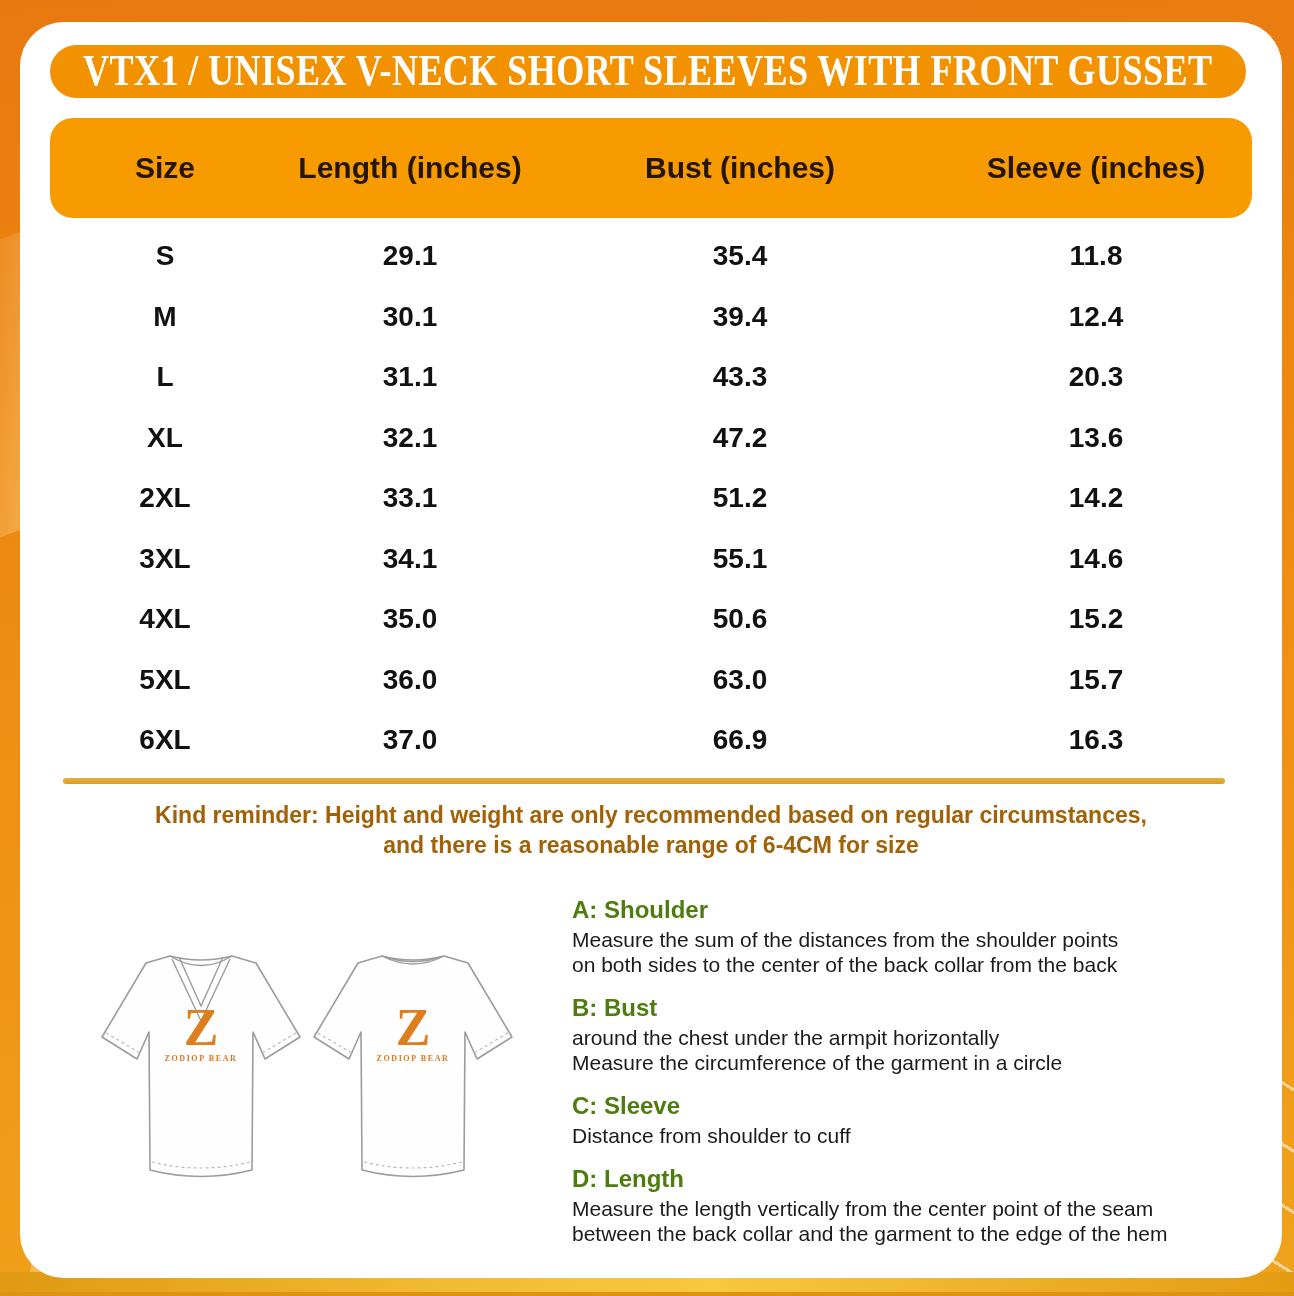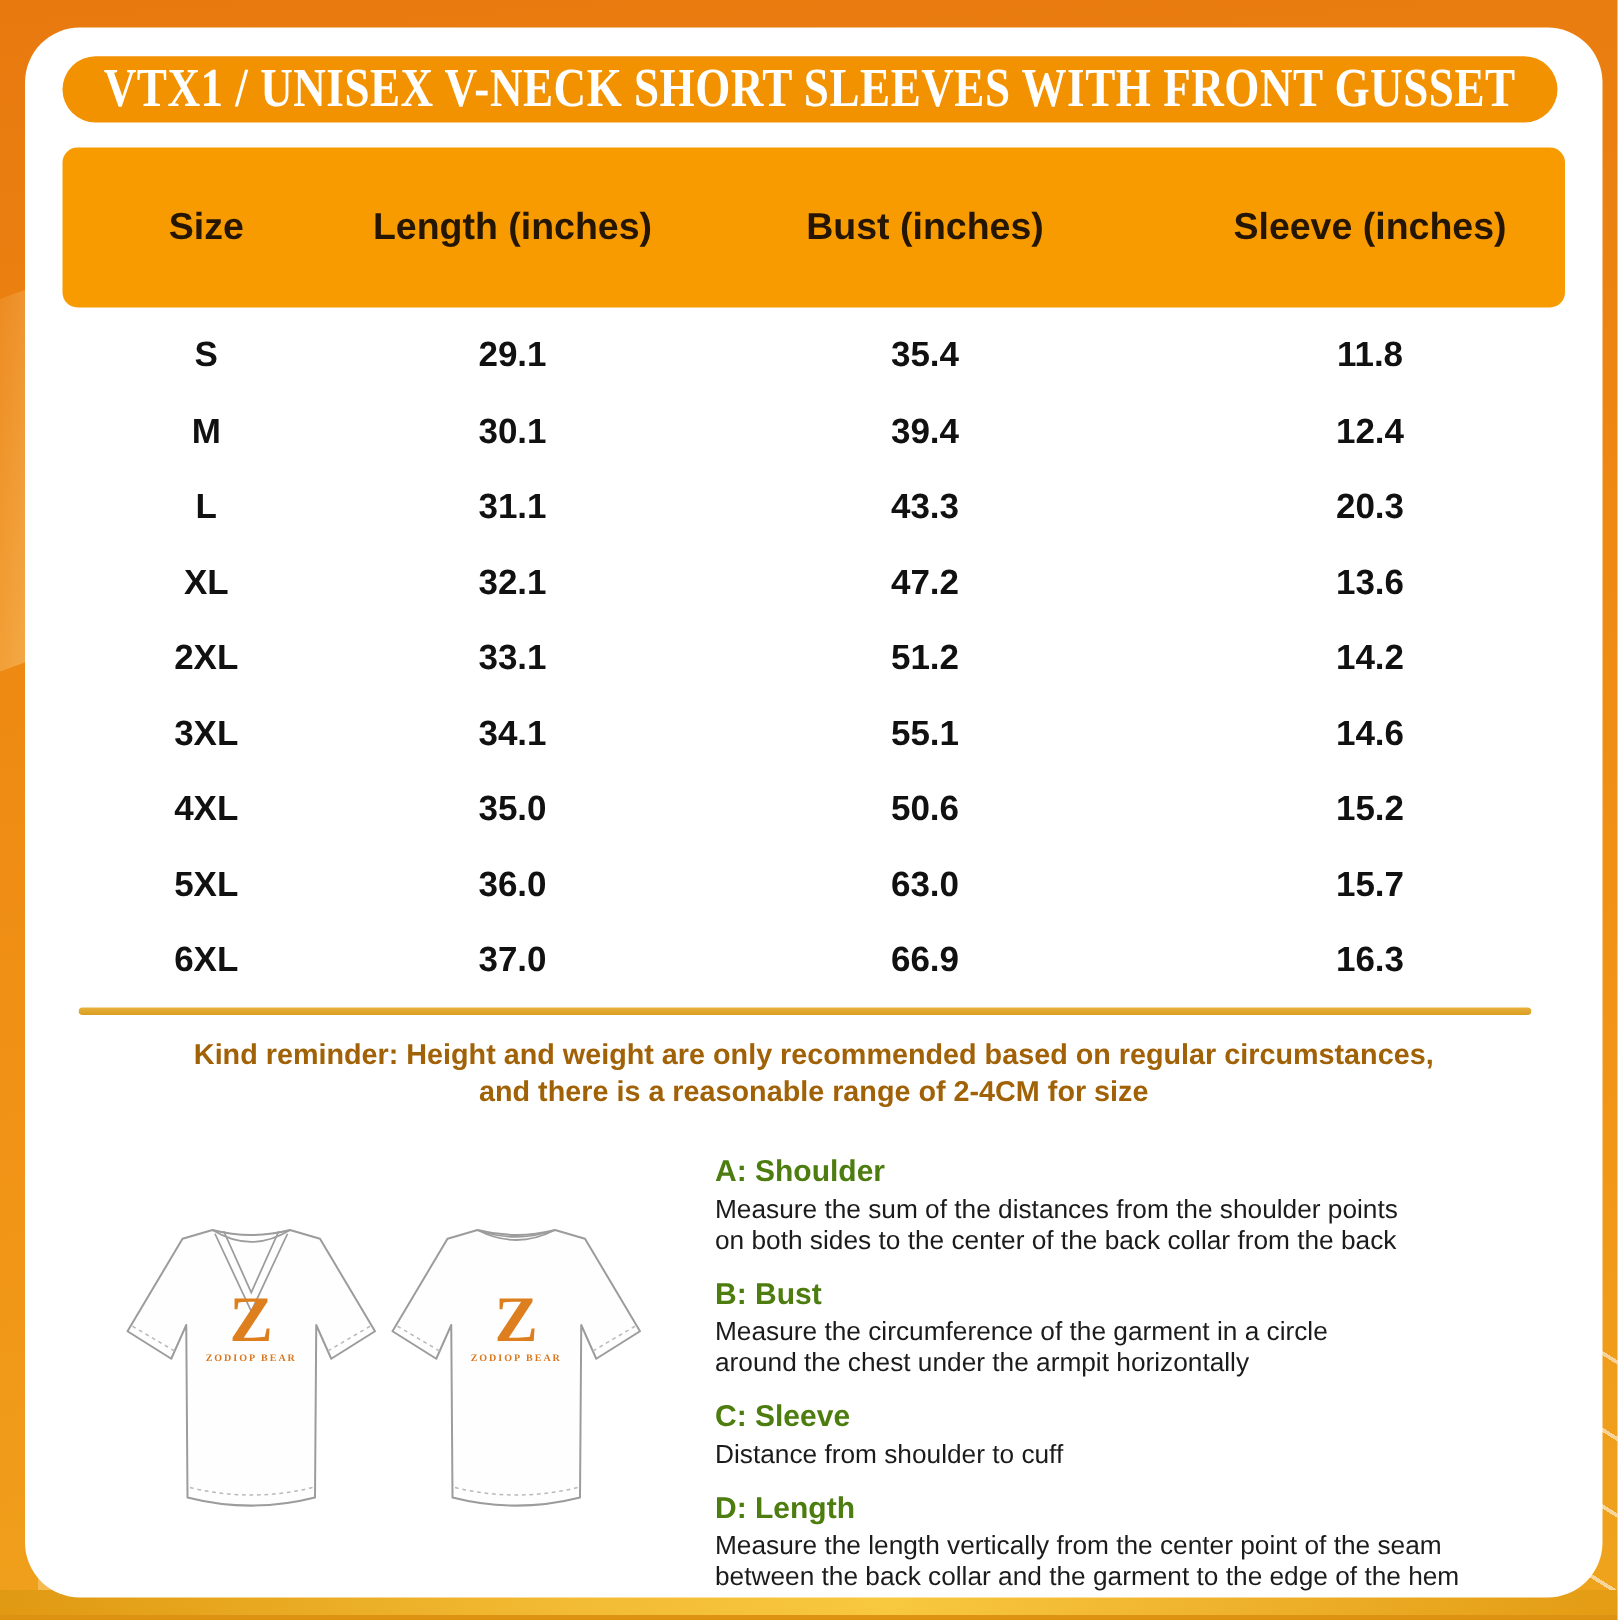--- a/index.html
+++ b/index.html
@@ -32,21 +32,21 @@
   }
   .title-bar span {
     display:inline-block; transform:scaleX(0.82); white-space:nowrap;
     font-family:"Liberation Serif", serif; font-weight:700; font-size:44px;
     color:#ffffff; letter-spacing:0.5px;
   }
 
   .grid4 { display:grid; grid-template-columns:230px 260px 400px 1fr; }
 
   .table-header {
-    margin:20px 30px 0 30px; height:128px; border-radius:12px;
+    margin:20px 30px 0 30px; height:100px; border-radius:23px;
     background:#f79b00; align-items:center;
   }
   .table-header .hcell {
     text-align:center; font-weight:700; font-size:30px; color:#241603;
   }
 
   .table-body { margin:8px 30px 0 30px; }
   .trow { height:60.5px; align-items:center; }
   .tcell { text-align:center; font-weight:700; font-size:28px; color:#111111; }
 
@@ -147,21 +147,21 @@
         <div class="tcell">37.0</div>
         <div class="tcell">66.9</div>
         <div class="tcell">16.3</div>
       </div>
     </div>
 
     <div class="divider"></div>
 
     <div class="reminder">
       <div>Kind reminder: Height and weight are only recommended based on regular circumstances,</div>
-      <div>and there is a reasonable range of 2-4CM for size</div>
+      <div>and there is a reasonable range of 6-4CM for size</div>
     </div>
 
     <div class="bottom-section">
 
       <div class="shirts">
         <svg width="458" height="248" viewBox="0 0 458 248">
 
           <g>
             <path class="tee" d="M84,14 L60,21 L16,95 L51,117 L63,90 L64,228 Q115,241 166,228 L167,90 L179,117 L214,95 L170,21 L146,14 Q115,22 84,14 Z"></path>
             <path class="seam" d="M84,14 Q115,33 146,14"></path>
@@ -188,22 +188,22 @@
       </div>
 
       <div class="instructions">
         <div class="inst-block">
           <div class="inst-heading">A: Shoulder</div>
           <div class="inst-line">Measure the sum of the distances from the shoulder points</div>
           <div class="inst-line">on both sides to the center of the back collar from the back</div>
         </div>
         <div class="inst-block">
           <div class="inst-heading">B: Bust</div>
+          <div class="inst-line">around the chest under the armpit horizontally</div>
           <div class="inst-line">Measure the circumference of the garment in a circle</div>
-          <div class="inst-line">around the chest under the armpit horizontally</div>
         </div>
         <div class="inst-block">
           <div class="inst-heading">C: Sleeve</div>
           <div class="inst-line">Distance from shoulder to cuff</div>
         </div>
         <div class="inst-block">
           <div class="inst-heading">D: Length</div>
           <div class="inst-line">Measure the length vertically from the center point of the seam</div>
           <div class="inst-line">between the back collar and the garment to the edge of the hem</div>
         </div>

